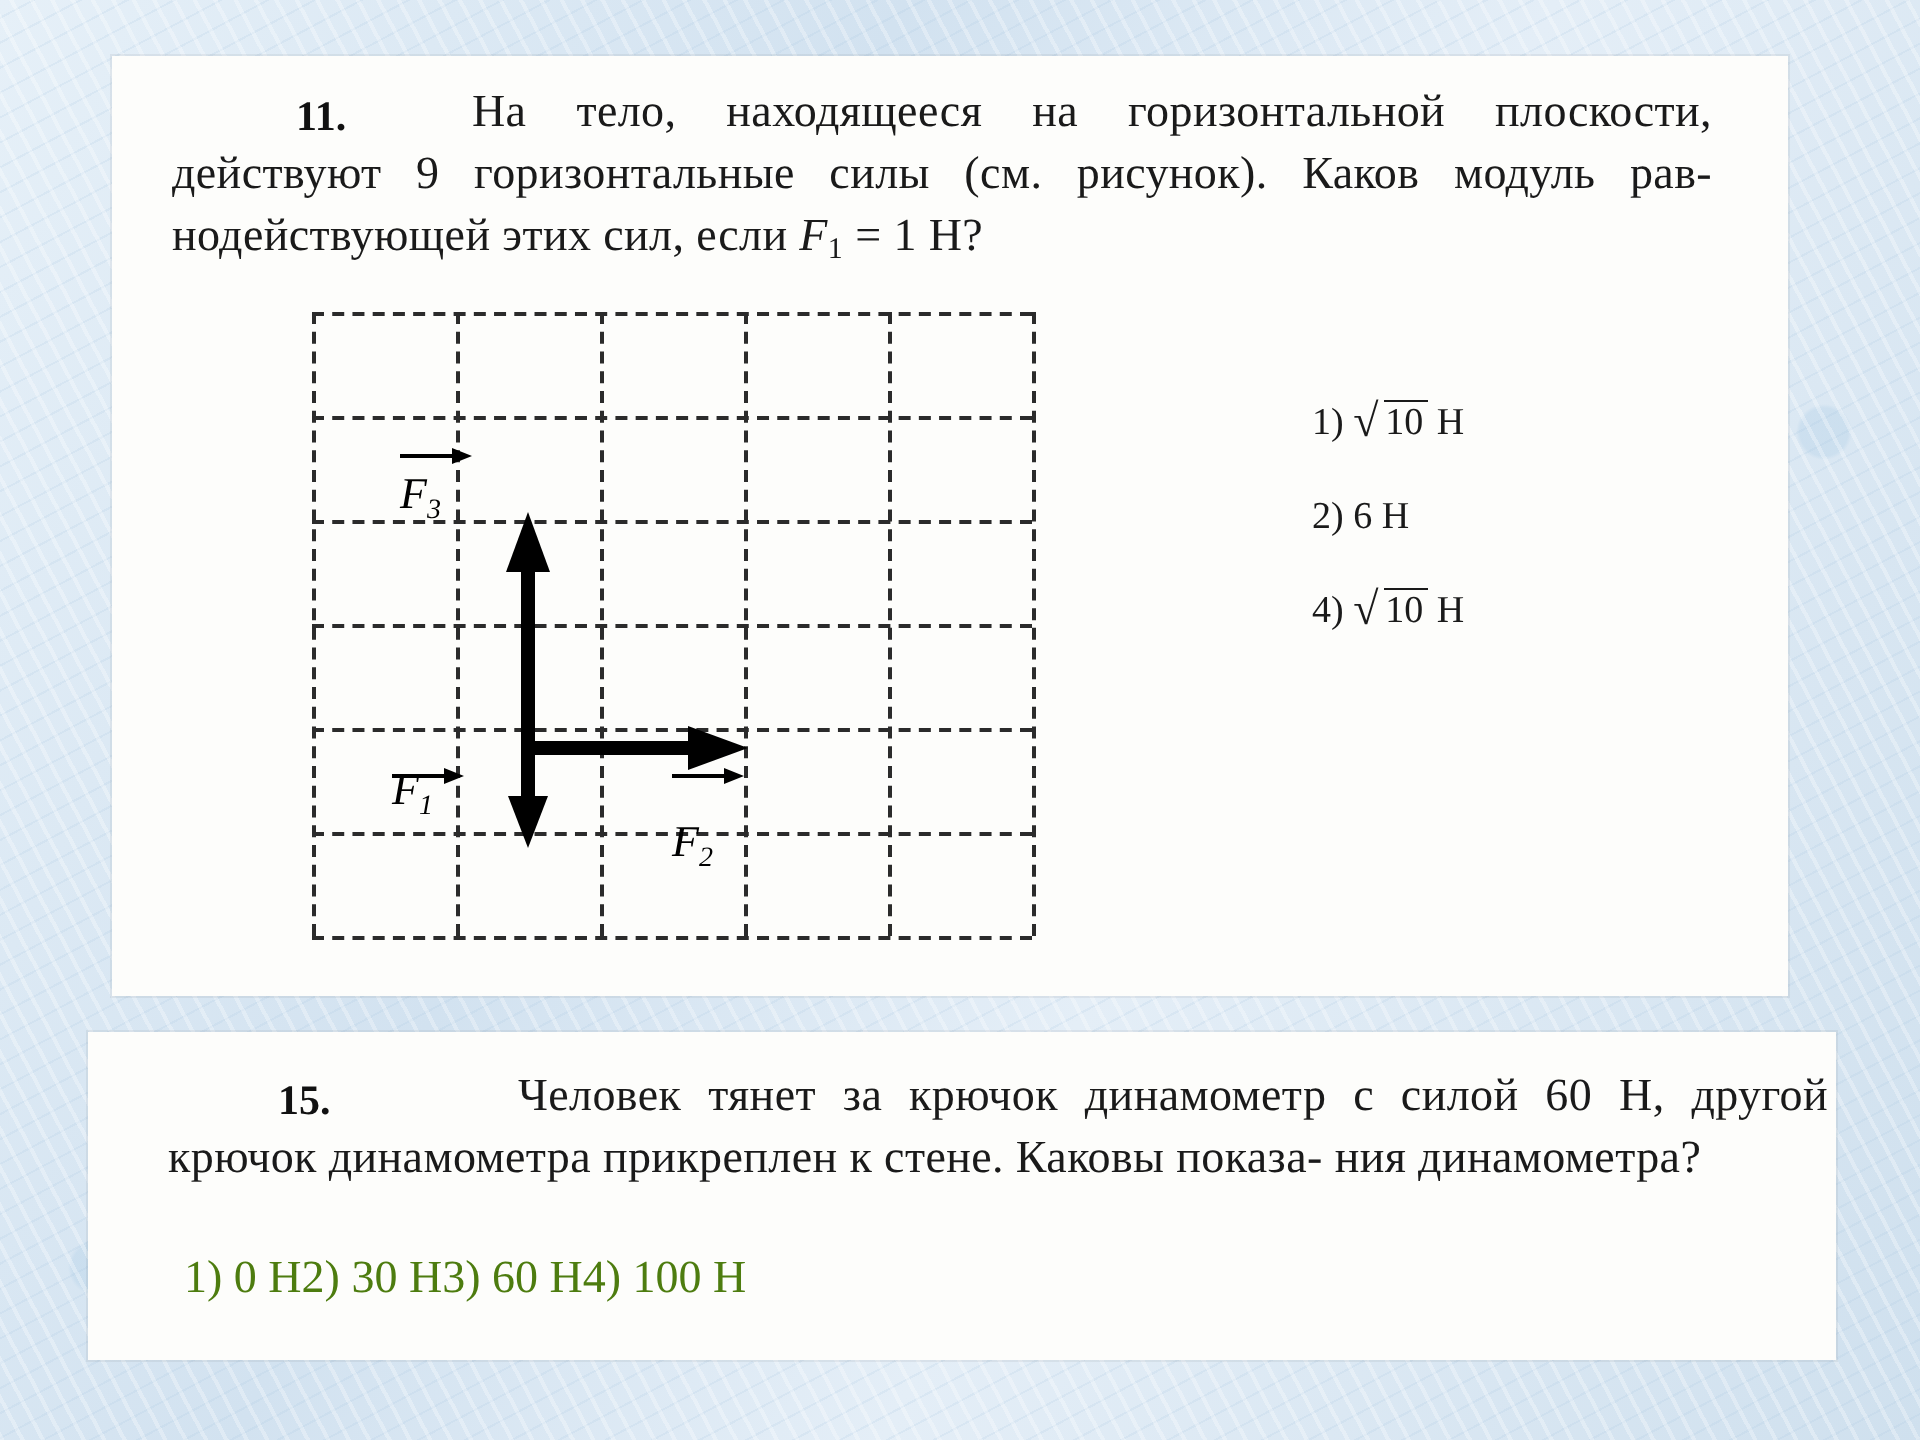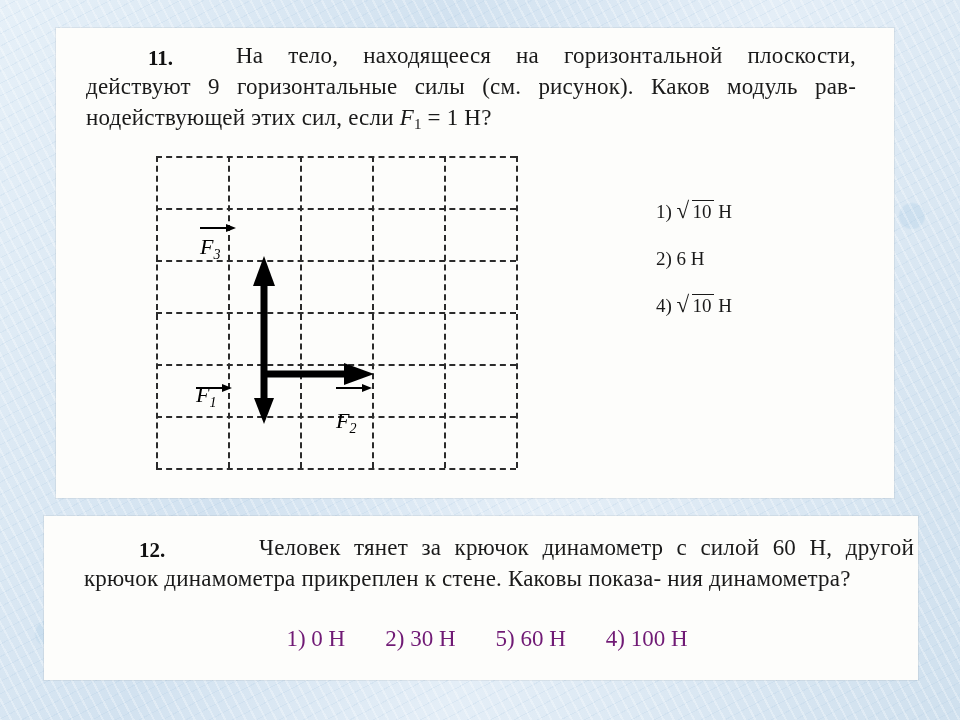--- a/index.html
+++ b/index.html
@@ -161,24 +161,23 @@
     width: 830px;
     text-align: justify;
     text-indent: 175px;
   }
   #q12-answers {
     position: absolute;
     left: 48px;
     top: 110px;
     width: 790px;
     display: flex;
-    justify-content: center;
+    justify-content: flex-start;
     font-size: 23px;
-    color: #701a75;
-    gap: 40px;
+    color: #4d7c0f;
   }
 </style>
 </head>
 <body>
 
 <div id="slide-bg"></div>
 
 <div class="card" id="card-11">
 
   <div class="qnum" id="q11-num">11.</div>
@@ -251,27 +250,27 @@
       <span>6 Н</span>
     </div>
     <div>
       <span>4)</span>
       <span class="sqrt"><span class="radicand">10</span></span><span> Н</span>
     </div>
   </div>
 </div>
 
 <div class="card" id="card-12">
-  <div class="qnum" id="q12-num">12.</div>
+  <div class="qnum" id="q12-num">15.</div>
 
   <div class="qtext" id="q12-body">
     <span>Человек тянет за крючок динамометр с силой 60 Н,</span>
     <span>другой крючок динамометра прикреплен  к стене. Каковы показа-</span>
     <span>ния динамометра?</span>
   </div>
 
   <div id="q12-answers">
     <span>1) 0 Н</span>
     <span>2) 30 Н</span>
-    <span>5) 60 Н</span>
+    <span>3) 60 Н</span>
     <span>4) 100 Н</span>
   </div>
 </div>
 
 </body></html>

